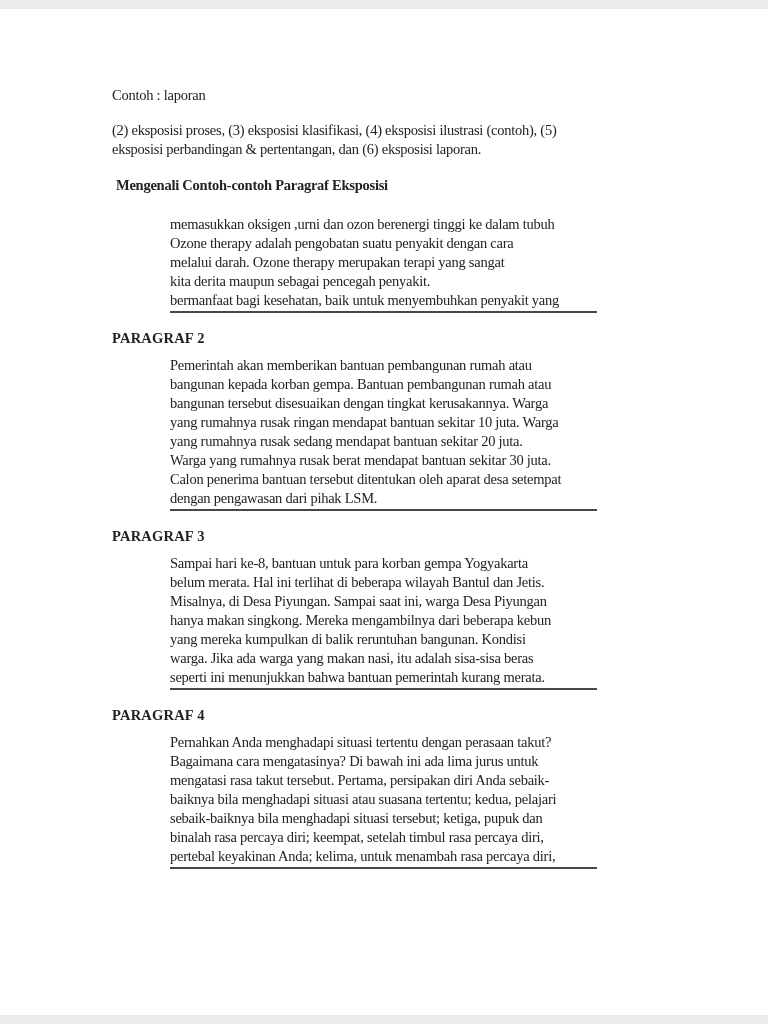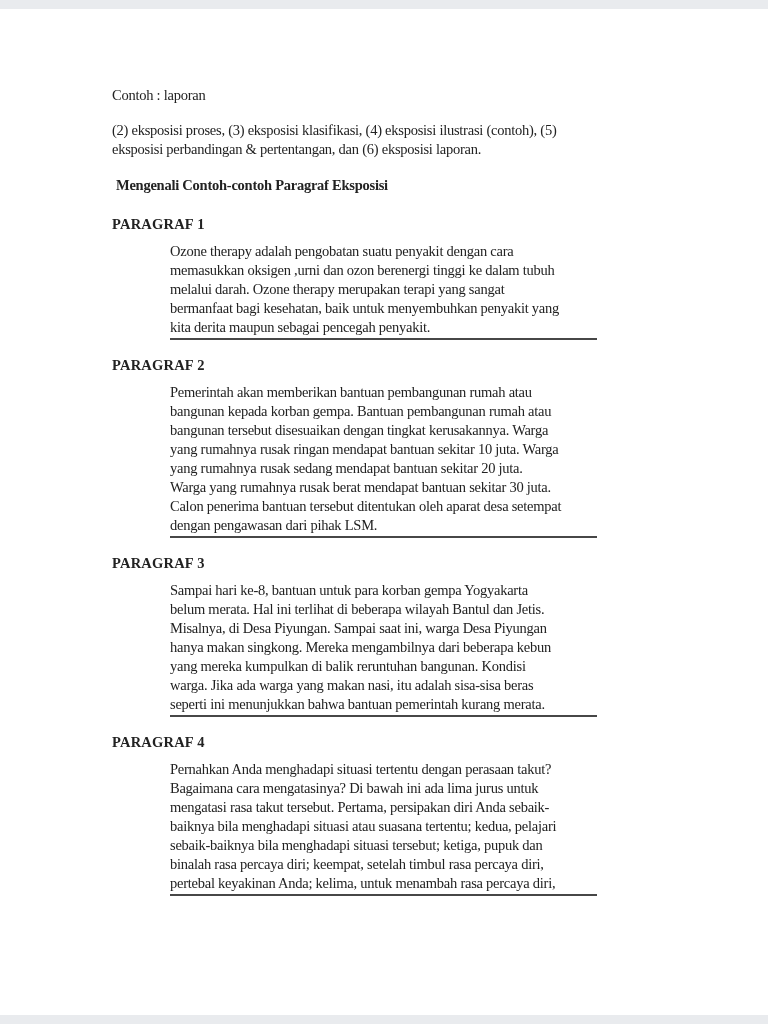--- a/index.html
+++ b/index.html
@@ -77,27 +77,26 @@
 
     <div class="intro">
       <div class="line">(2) eksposisi proses, (3) eksposisi klasifikasi, (4) eksposisi ilustrasi (contoh), (5)</div>
       <div class="line">eksposisi perbandingan &amp; pertentangan, dan (6) eksposisi laporan.</div>
     </div>
 
     <h2 class="doc-heading">Mengenali Contoh-contoh Paragraf Eksposisi</h2>
 
     <div id="sections">
   <section class="section">
-    <h3 class="sec-title">PARAGRAF 1</h3>
     <div class="sec-body">
+            <div class="line">memasukkan oksigen ,urni dan ozon berenergi tinggi ke dalam tubuh</div>
             <div class="line">Ozone therapy adalah pengobatan suatu penyakit dengan cara</div>
-            <div class="line">memasukkan oksigen ,urni dan ozon berenergi tinggi ke dalam tubuh</div>
             <div class="line">melalui darah. Ozone therapy merupakan terapi yang sangat</div>
+            <div class="line">kita derita maupun sebagai pencegah penyakit.</div>
             <div class="line">bermanfaat bagi kesehatan, baik untuk menyembuhkan penyakit yang</div>
-            <div class="line">kita derita maupun sebagai pencegah penyakit.</div>
           </div>
   </section>
 
   <section class="section">
     <h3 class="sec-title">PARAGRAF 2</h3>
     <div class="sec-body">
             <div class="line">Pemerintah akan memberikan bantuan pembangunan rumah atau</div>
             <div class="line">bangunan kepada korban gempa. Bantuan pembangunan rumah atau</div>
             <div class="line">bangunan tersebut disesuaikan dengan tingkat kerusakannya. Warga</div>
             <div class="line">yang rumahnya rusak ringan mendapat bantuan sekitar 10 juta. Warga</div>

